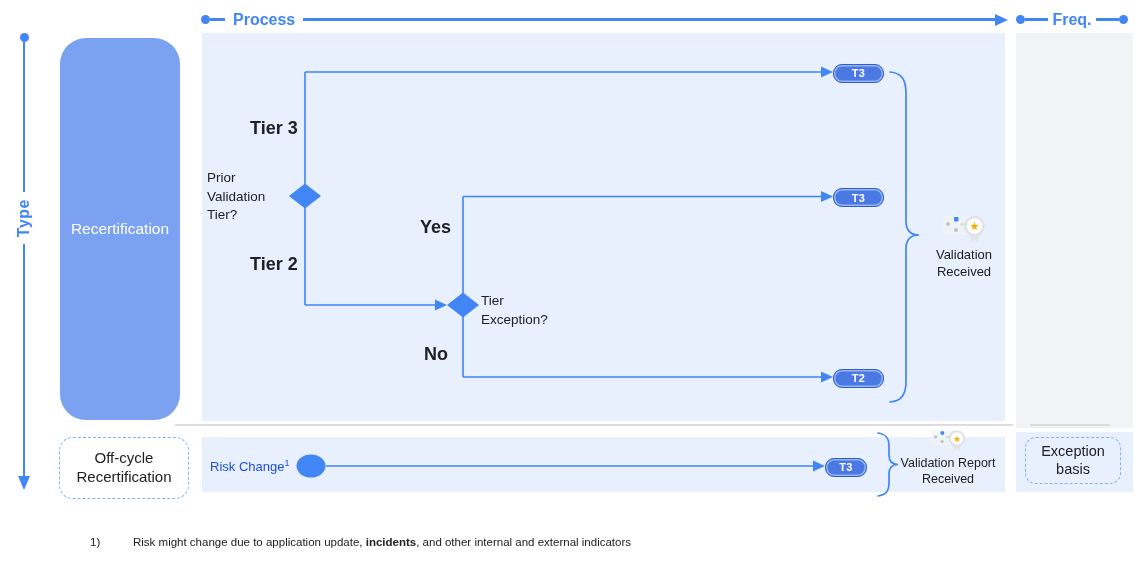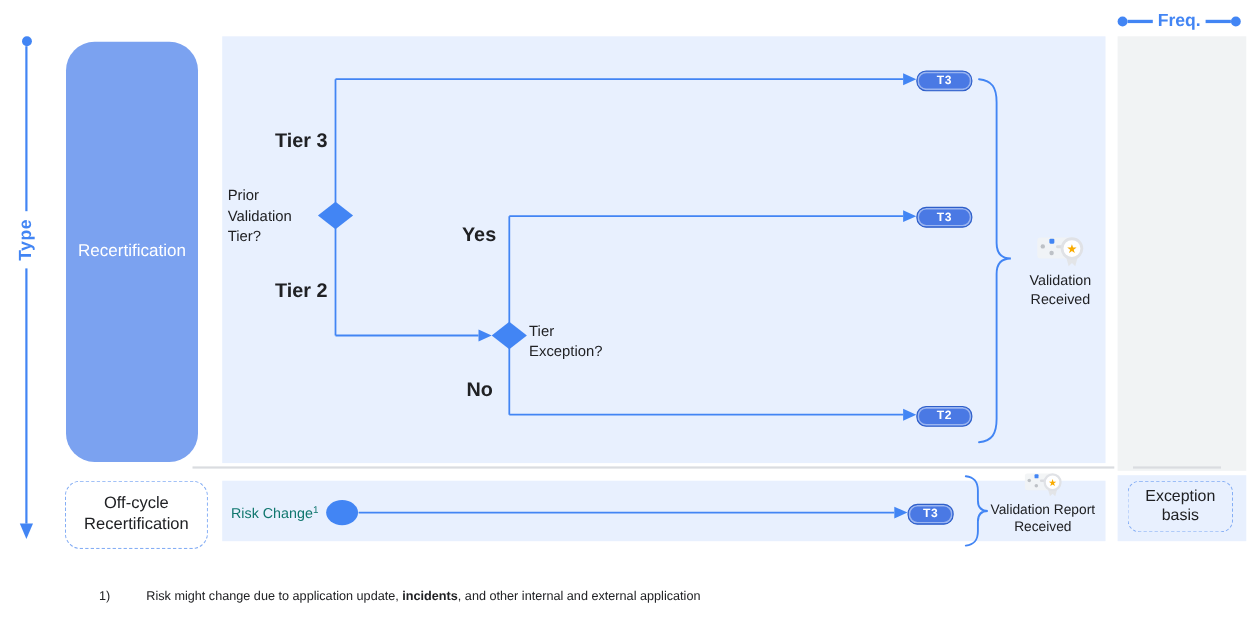--- a/index.html
+++ b/index.html
@@ -35,38 +35,45 @@
   .bold-lbl{font-weight:700;font-size:18px;white-space:nowrap;text-align:center;}
   .plain-lbl{font-size:13.5px;line-height:18.5px;text-align:left;white-space:pre-line;color:#202124;}
   .pre{white-space:pre-line;}
   .pill{background:#4A79E4;border:1px solid #2F5FC9;box-shadow:inset 0 0 0 1.5px rgba(255,255,255,.45);
     border-radius:9px;color:#fff;font-weight:700;font-size:11px;letter-spacing:.4px;
     display:flex;align-items:center;justify-content:center;}
   .outcome{display:flex;flex-direction:column;align-items:center;gap:3px;text-align:center;}
   .outcome .txt{font-size:13px;line-height:17px;white-space:pre-line;color:#202124;}
   .outcome.small .txt{font-size:12.5px;line-height:16px;}
   .freq-value{font-size:15px;line-height:1.4;text-align:center;white-space:pre-line;color:#202124;}
-  .risk-lbl{font-size:13px;color:#0f766e;white-space:nowrap;text-align:right;}
+  .risk-lbl{font-size:13px;color:#1d4ed8;white-space:nowrap;text-align:right;}
   .risk-lbl sup{font-size:9px;}
   .footnote{font-size:11.5px;color:#202124;white-space:nowrap;}
   .footnote .num{display:inline-block;width:43px;}
   svg{display:block;}
 </style>
 </head>
 <body>
 
 <div class="stage">
 
   <div class="abs panel-blue" style="left:202px;top:33px;width:803px;height:388px;"></div>
   <div class="abs panel-blue" style="left:202px;top:437px;width:803px;height:55px;"></div>
   <div class="abs panel-gray" style="left:1016px;top:33px;width:117px;height:395px;"></div>
   <div class="abs panel-blue" style="left:1016px;top:432px;width:117px;height:60px;"></div>
   <div class="abs hline" style="left:175px;top:424px;width:838px;height:1.5px;"></div>
   <div class="abs hline" style="left:1030px;top:424px;width:80px;height:1.5px;"></div>
 
+  <div class="abs axis" style="left:201px;top:10px;width:807px;height:19px;">
+    <span class="dot"></span>
+    <span class="seg" style="width:15px;"></span>
+    <span class="lbl">Process</span>
+    <span class="grow"></span>
+    <span class="arrow-right"></span>
+  </div>
 
   <div class="abs axis" style="left:1016px;top:10px;width:112px;height:19px;justify-content:space-between;">
     <span class="dot"></span>
     <span class="grow"></span>
     <span class="lbl" style="margin:0 4px;">Freq.</span>
     <span class="grow"></span>
     <span class="dot"></span>
   </div>
 
   <div class="abs type-axis" style="left:13px;top:33px;width:22px;height:457px;">
@@ -111,21 +118,21 @@
     </g>
   </svg>
 
   <div class="abs bold-lbl" style="left:250px;top:118px;">Tier 3</div>
   <div class="abs bold-lbl" style="left:250px;top:254px;">Tier 2</div>
   <div class="abs plain-lbl" style="left:207px;top:169px;width:76px;">Prior
 Validation
 Tier?</div>
   <div class="abs plain-lbl" style="left:481px;top:292px;width:84px;">Tier
 Exception?</div>
-  <div class="abs bold-lbl" style="left:420px;top:203px;">Yes</div>
+  <div class="abs bold-lbl" style="left:420px;top:217px;">Yes</div>
   <div class="abs bold-lbl" style="left:424px;top:344px;">No</div>
 
   <div class="abs pill" style="left:833px;top:63.5px;width:49px;height:17px;">T3</div>
   <div class="abs pill" style="left:833px;top:188px;width:49px;height:17px;">T3</div>
   <div class="abs pill" style="left:833px;top:368.5px;width:49px;height:17px;">T2</div>
   <div class="abs pill" style="left:825px;top:457.5px;width:40px;height:17px;">T3</div>
 
   <div class="abs outcome" style="left:921px;top:213px;width:86px;">
     <svg width="46" height="30" viewBox="0 0 46 30">
       <rect x="2" y="3" width="33" height="19" rx="3" fill="#F1F3F4" opacity="0.85"></rect>
@@ -157,16 +164,16 @@
       <rect x="19" y="10" width="8" height="2.6" rx="1.3" fill="#DADCE0"></rect>
       <path d="M28 20 L30.5 29 L33.5 26 L36.5 29 L39 20 Z" fill="#E3E5E8"></path>
       <circle cx="33.5" cy="13" r="9" fill="#FFFFFF" stroke="#E0E2E6" stroke-width="2.6"></circle>
       <text x="33.5" y="17.2" font-size="11" text-anchor="middle" fill="#F9AB00">★</text>
     </svg>
     <div class="txt">Validation Report
 Received</div>
   </div>
 
   <div class="abs footnote" style="left:90px;top:536px;">
-    <span class="num">1)</span><span>Risk might change due to application update, </span><b>incidents</b><span>, and other internal and external application</span>
+    <span class="num">1)</span><span>Risk might change due to application update, </span><b>incidents</b><span>, and other internal and external indicators</span>
   </div>
 
 </div>
 
 </body></html>

